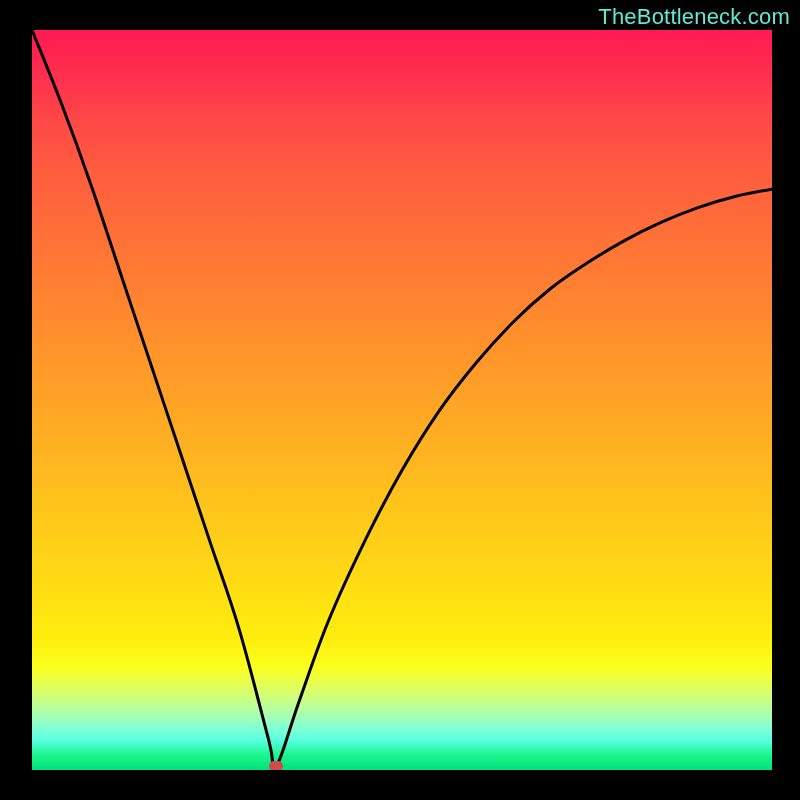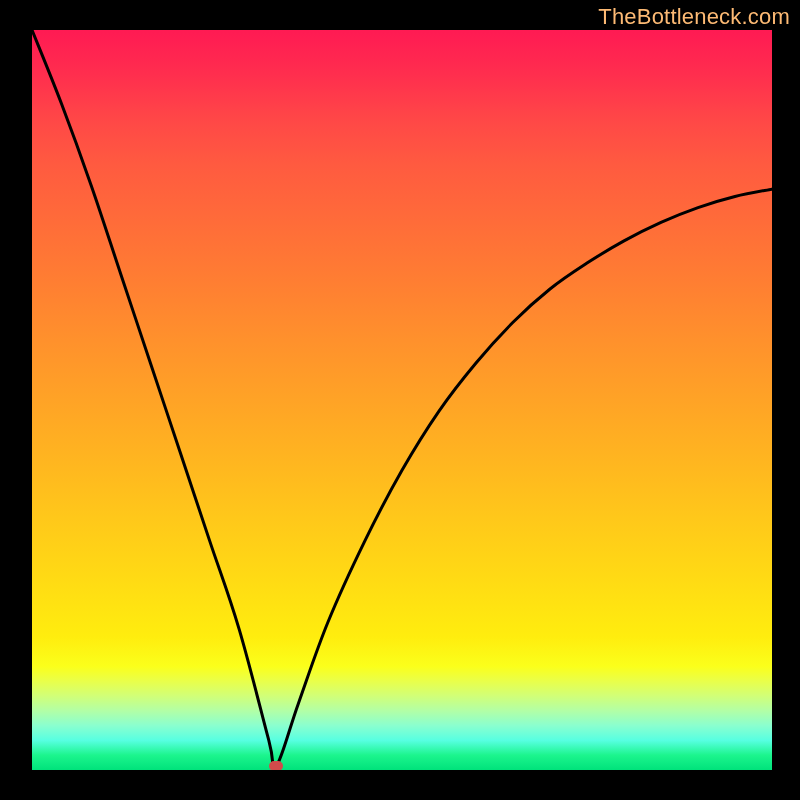--- a/index.html
+++ b/index.html
@@ -14,21 +14,21 @@
   .frame {
     position: relative;
     width: 800px;
     height: 800px;
     background: #000;
   }
   .watermark {
     position: absolute;
     top: 4px;
     right: 10px;
-    color: #fdba74;
+    color: #5eead4;
     font-size: 22px;
     font-weight: 400;
     letter-spacing: 0.2px;
     z-index: 5;
     margin-left: 40px;
   }
   .plot-area {
     position: absolute;
     left: 32px;
     top: 30px;

